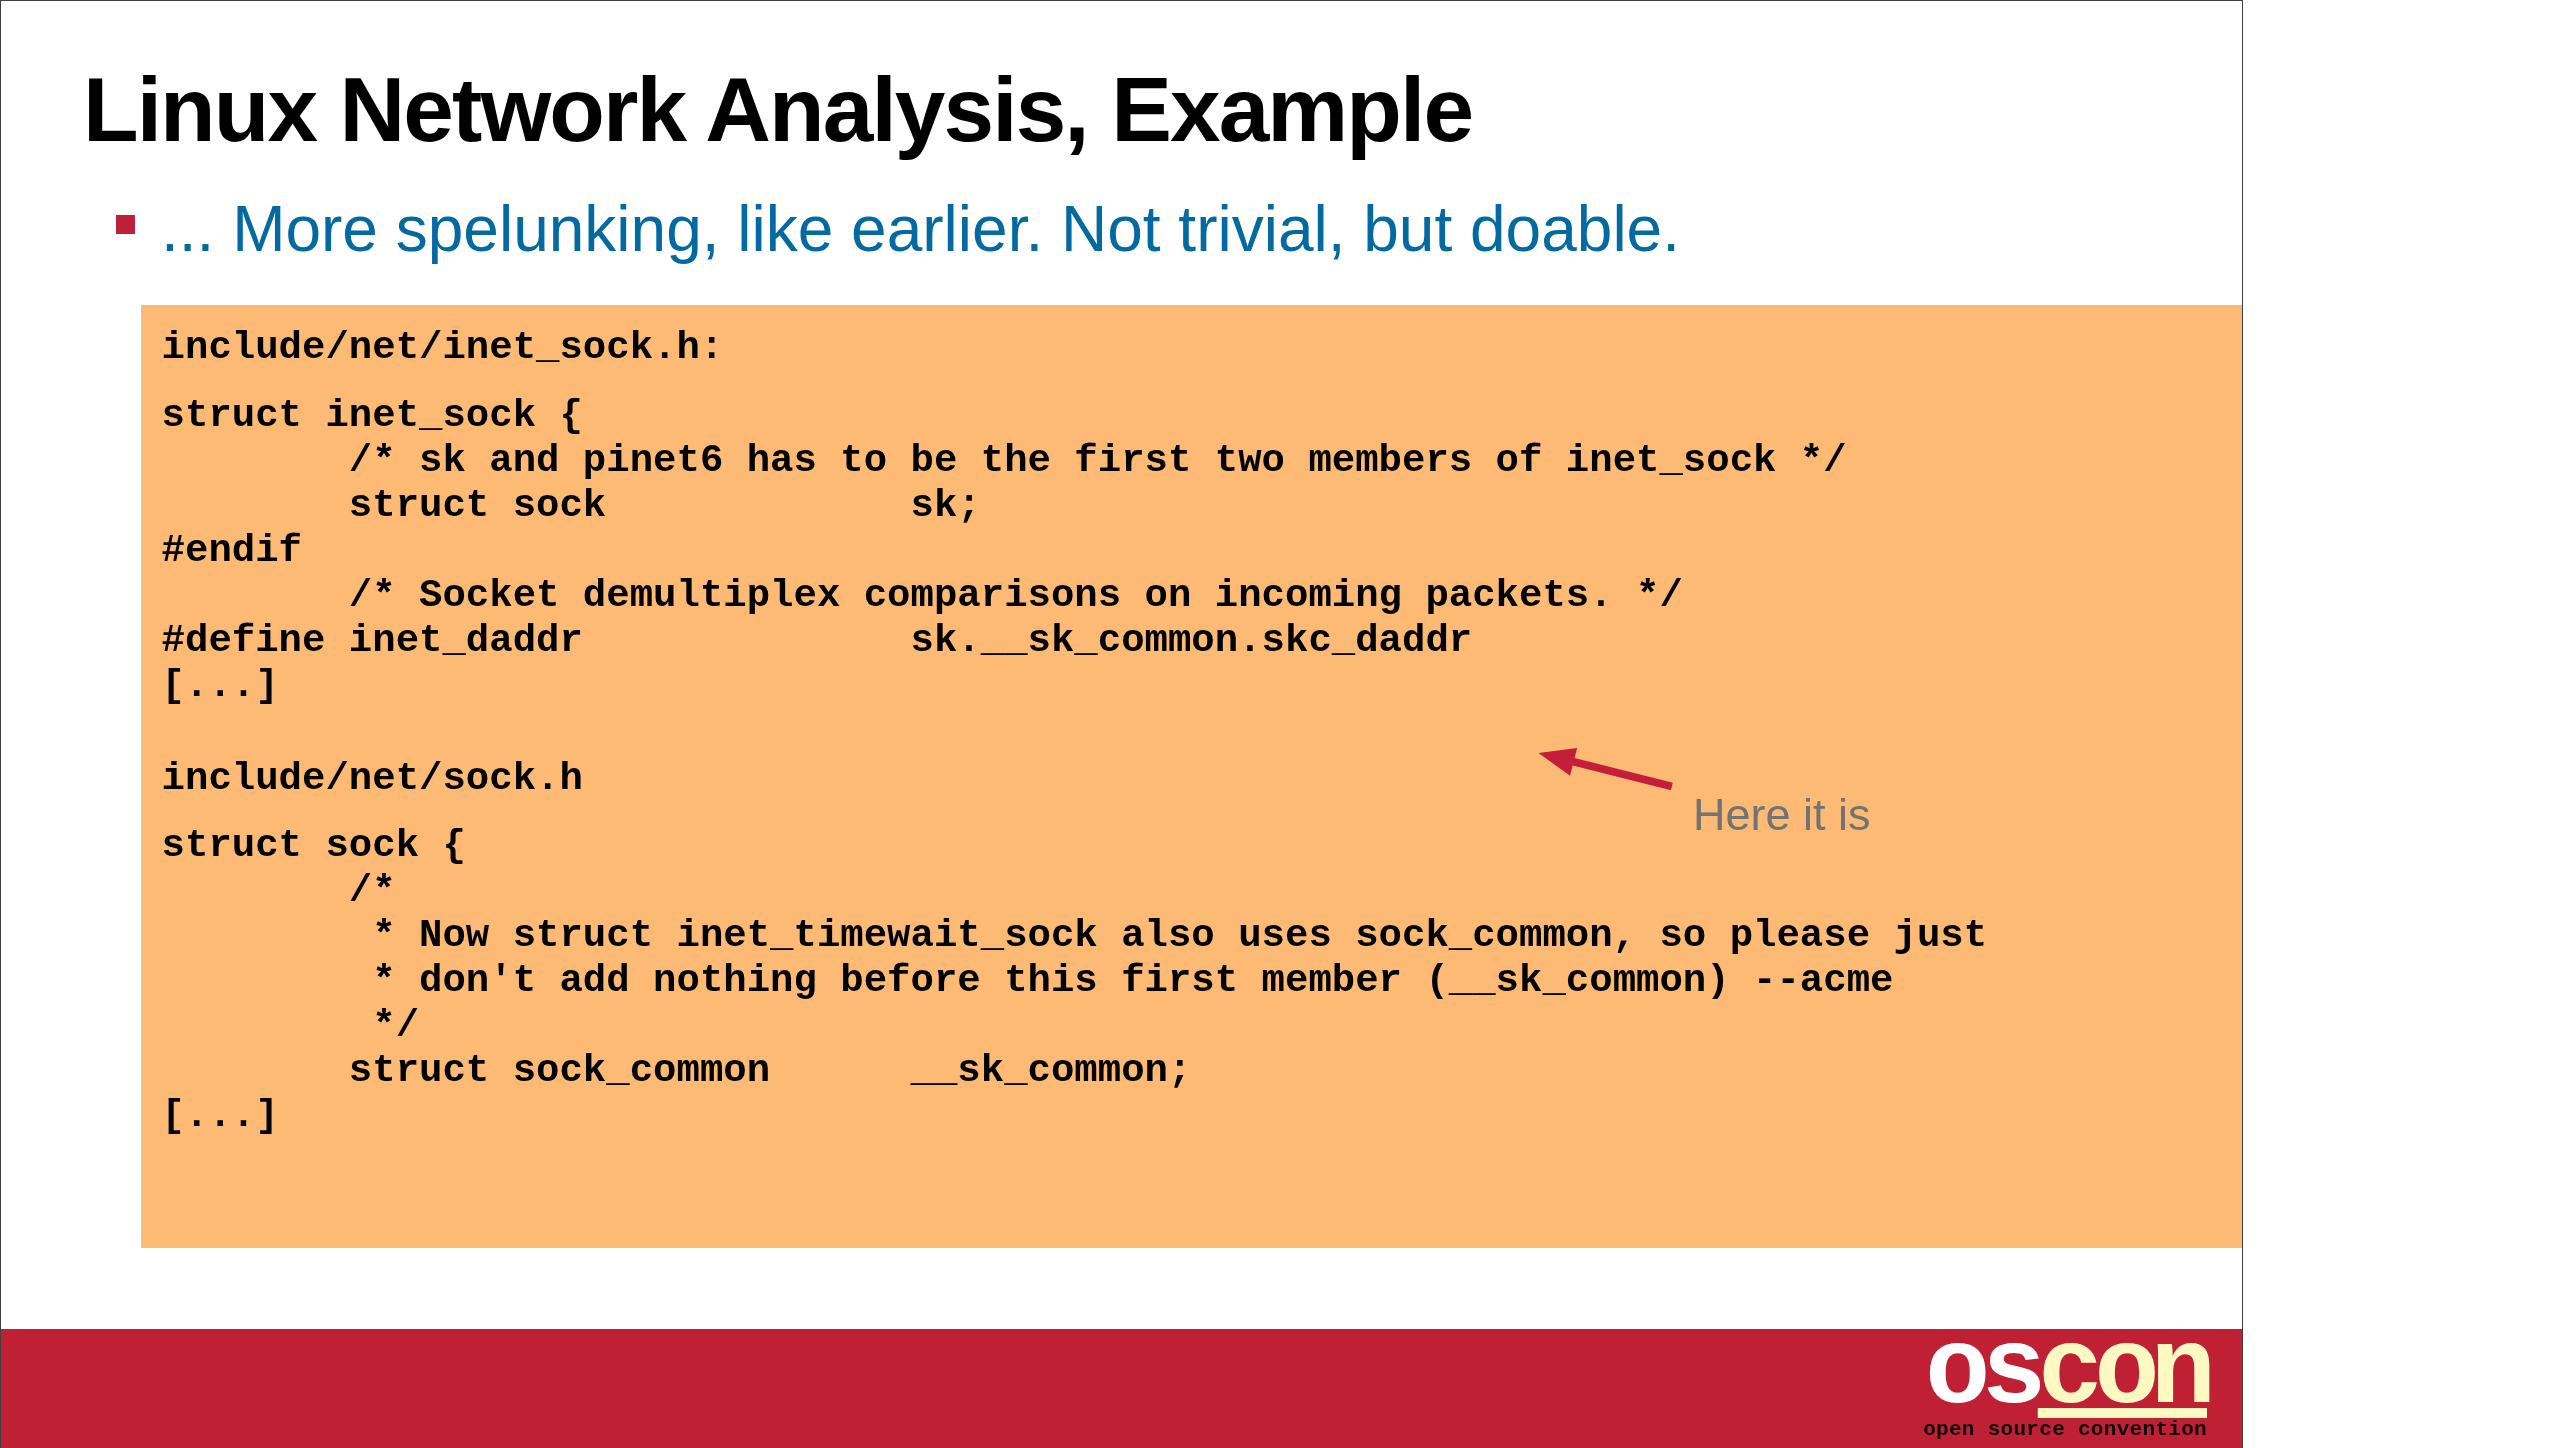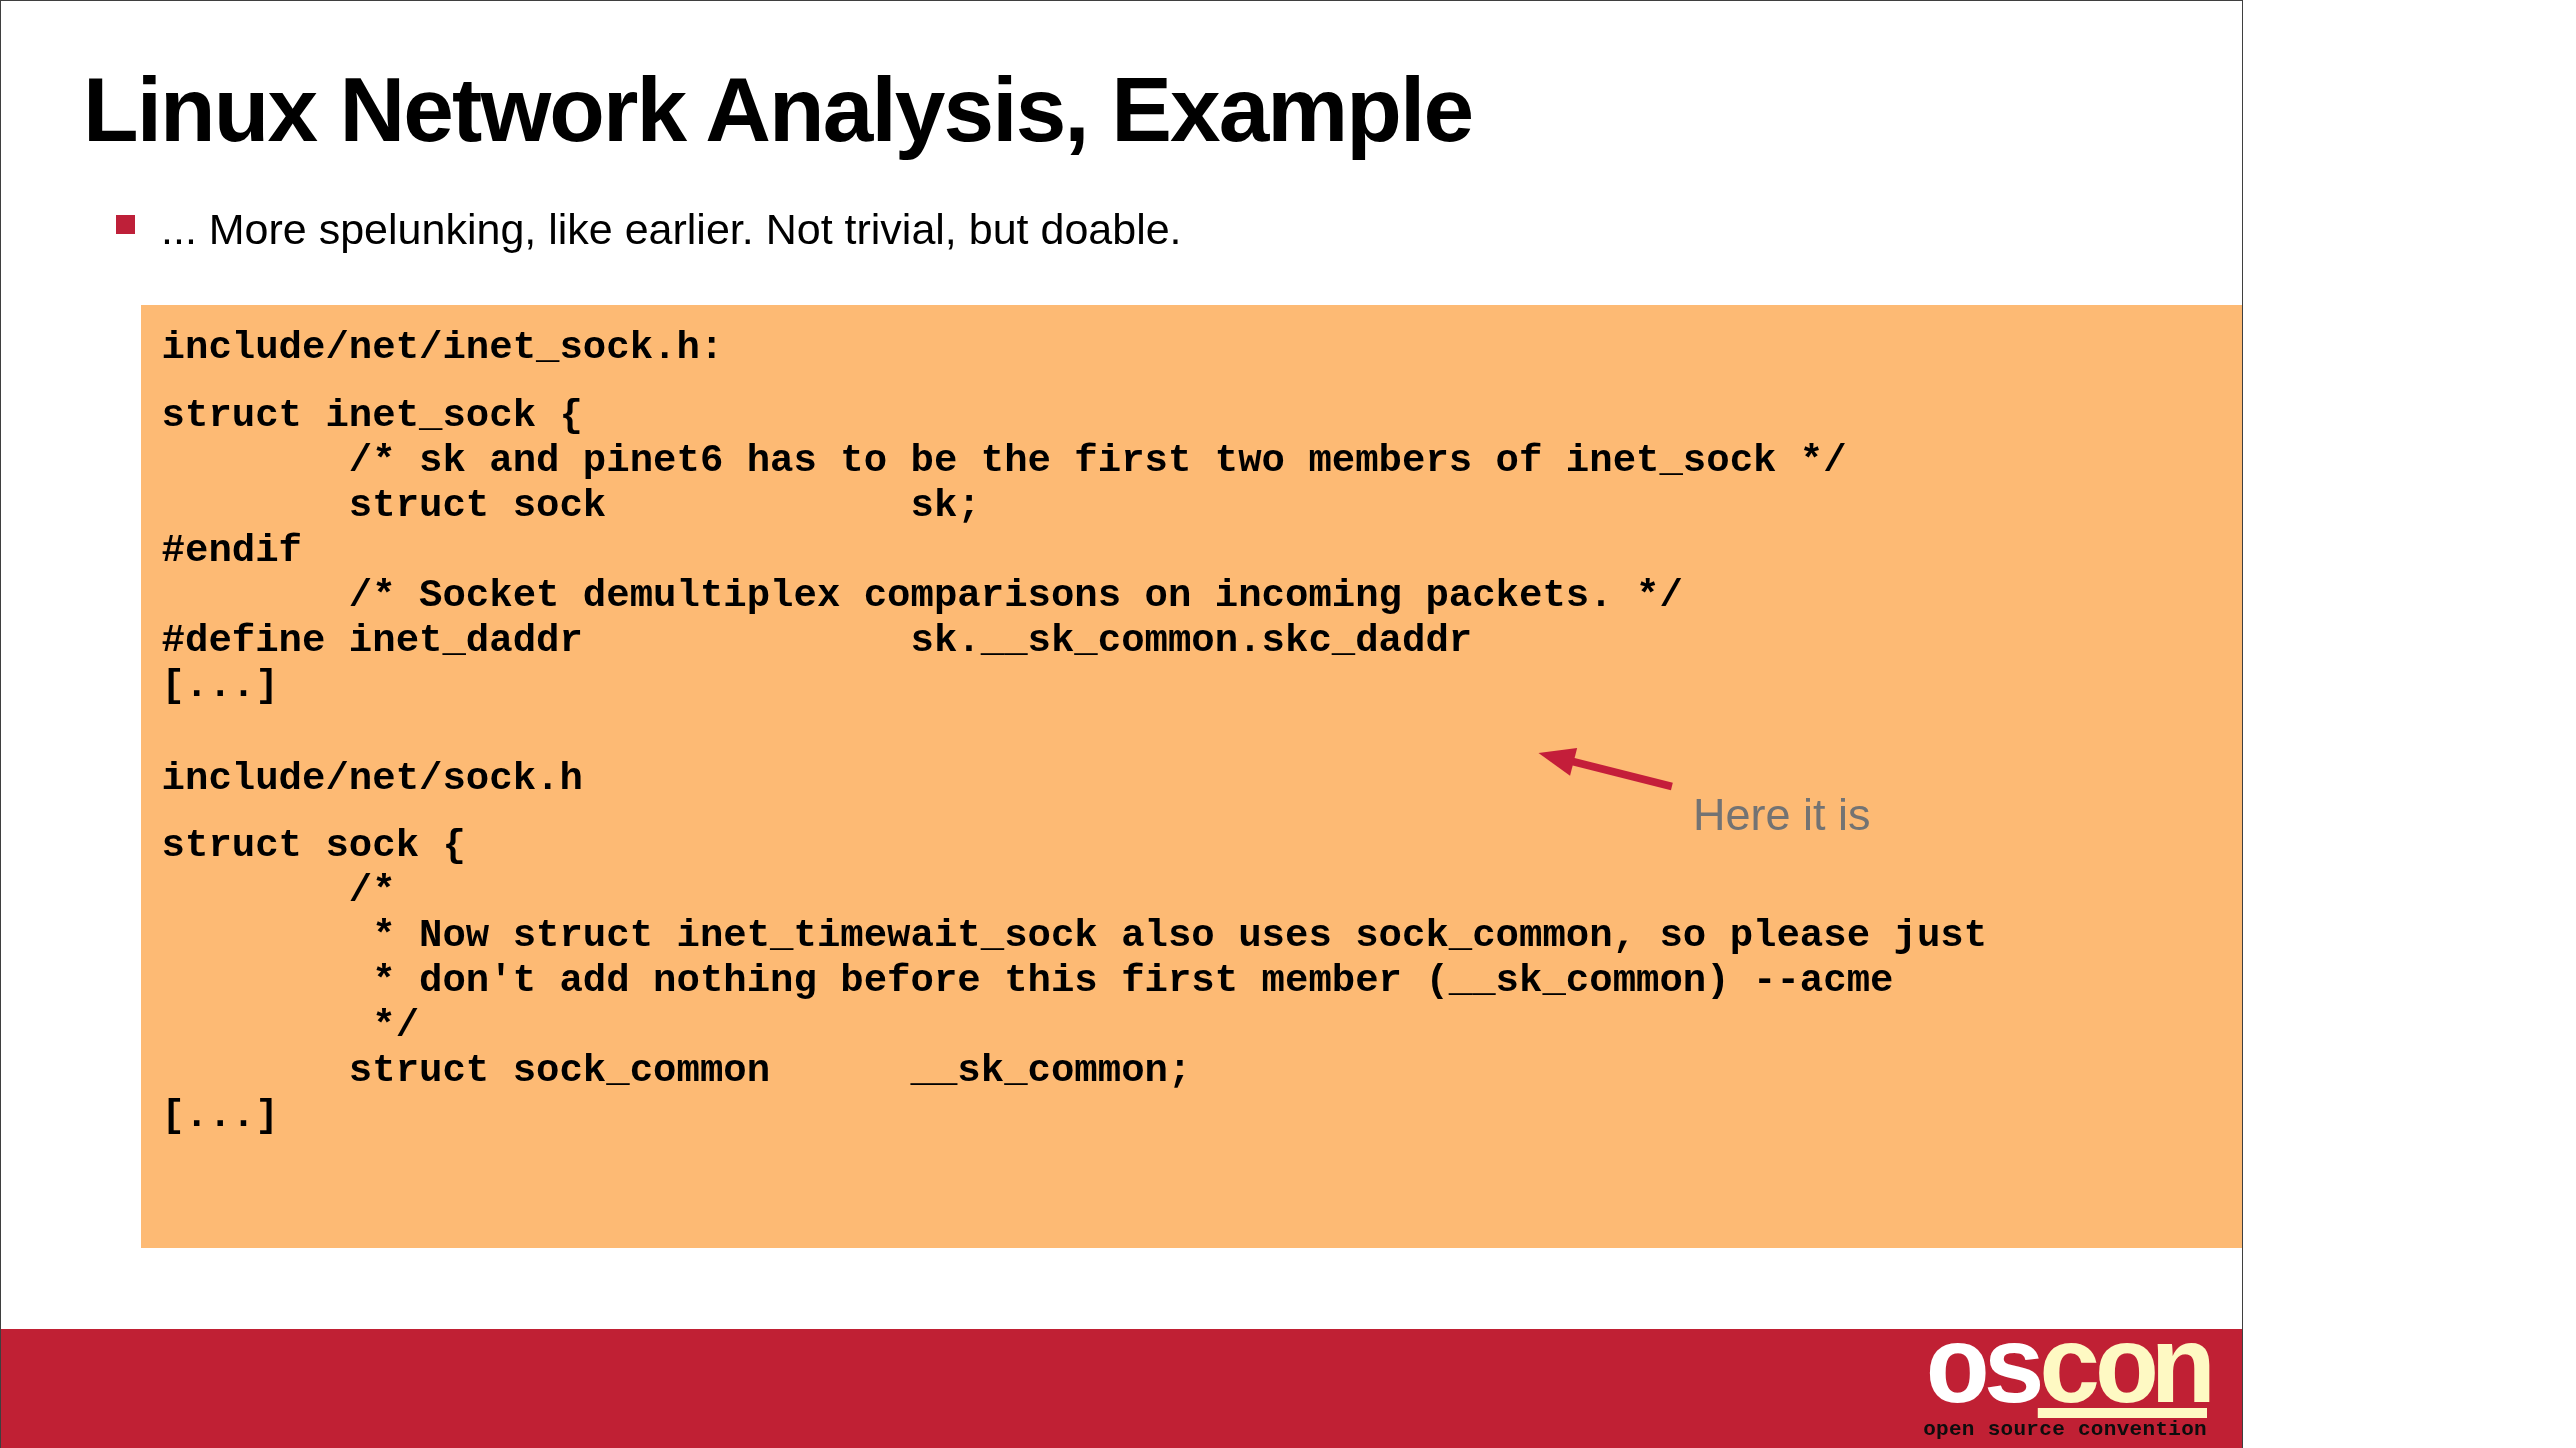--- a/index.html
+++ b/index.html
@@ -38,23 +38,23 @@
     left: 115px;
     top: 214px;
     width: 19.3px;
     height: 19.3px;
     background: #be2039;
   }
   .bullet-text {
     position: absolute;
     left: 160px;
     top: 196px;
-    font-size: 43px;
+    font-size: 64px;
     line-height: 64px;
-    color: #000000;
+    color: #0369a1;
     white-space: nowrap;
   }
 
   
   .code-box {
     position: absolute;
     left: 140px;
     top: 304px;
     width: 2215px;
     height: 943px;

